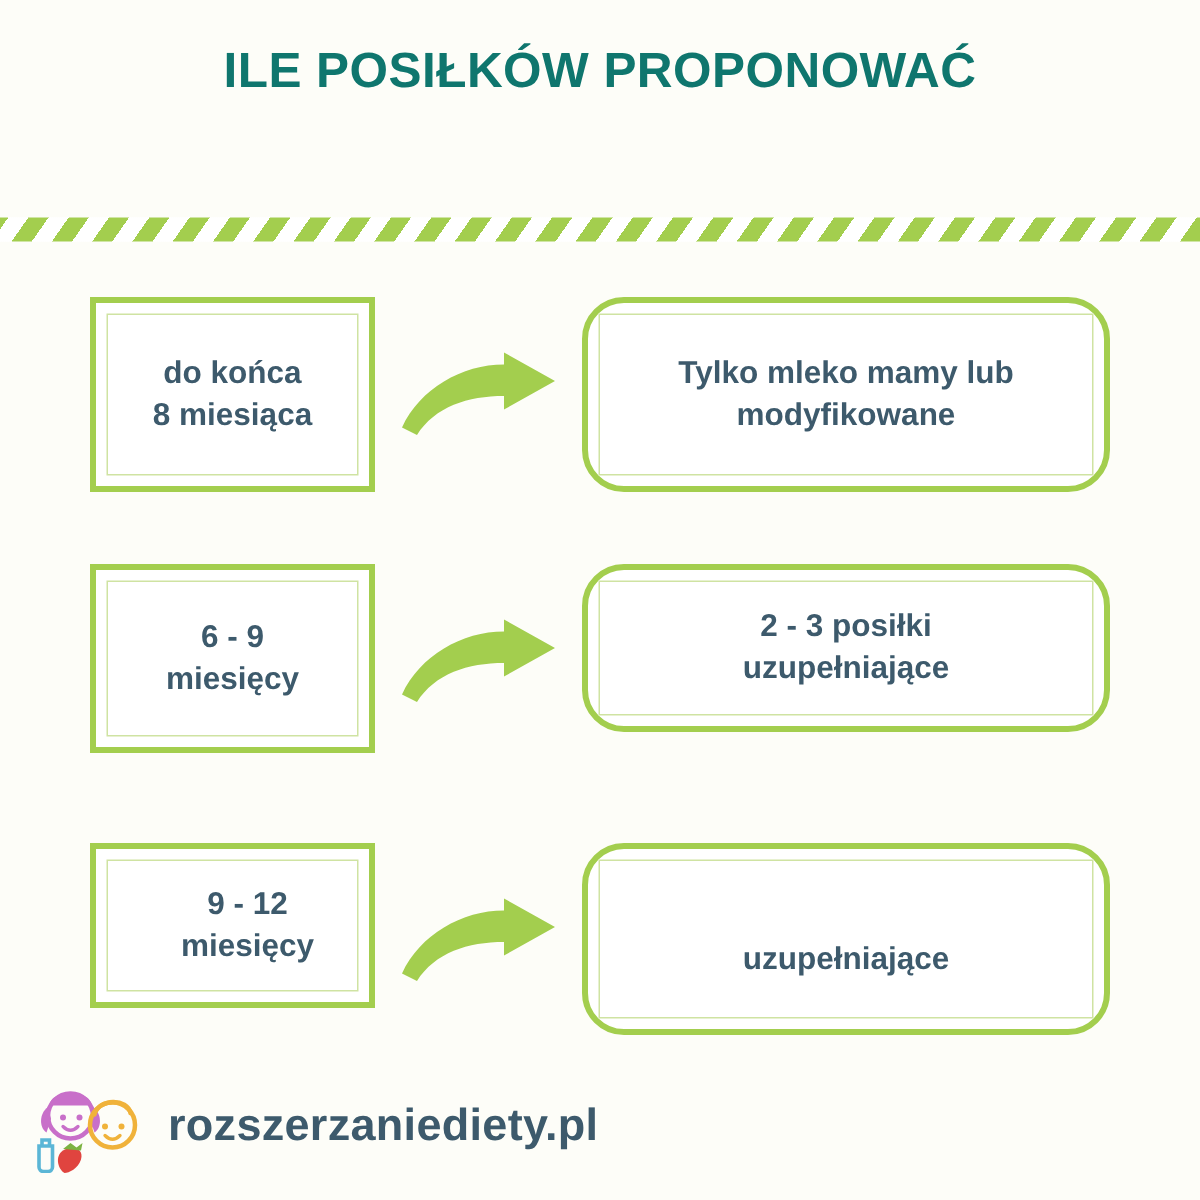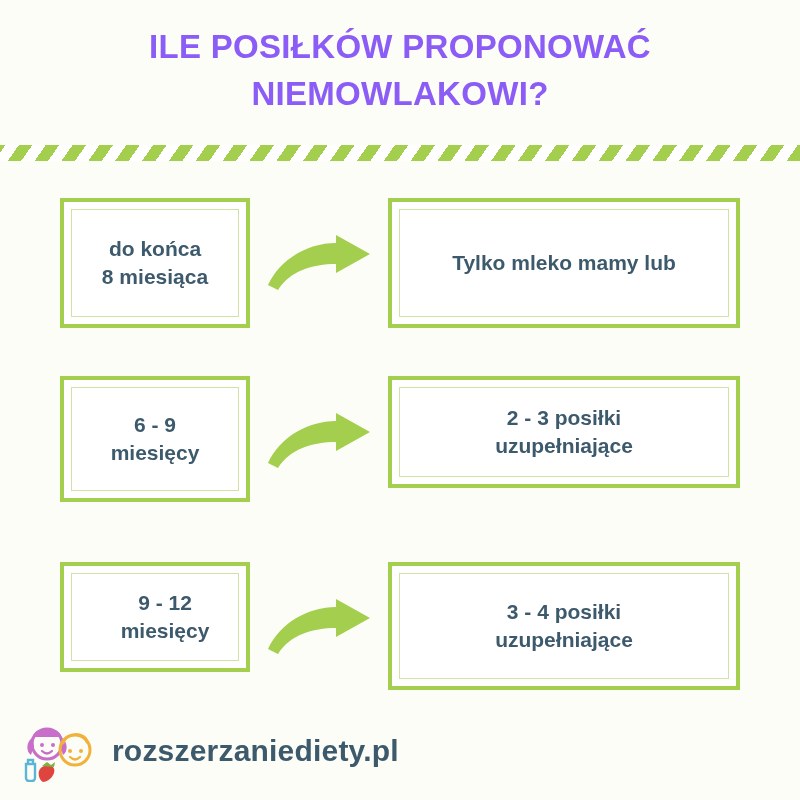--- a/index.html
+++ b/index.html
@@ -21,21 +21,21 @@
     box-sizing: border-box;
   }
 
   
   .title {
     position: absolute;
     top: 24px;
     left: 50px;
     width: 700px;
     text-align: center;
-    color: #8b5cf6;
+    color: #0f766e;
     font-size: 33px;
     font-weight: bold;
     line-height: 1.42;
     letter-spacing: 0.3px;
   }
   .title .line {
     display: block;
   }
 
   
@@ -107,20 +107,21 @@
     height: 100%;
     display: flex;
     align-items: center;
     justify-content: center;
   }
   .arrow-wrap svg { display: block; }
 
   .box-right {
     width: 352px;
     height: 100%;
+    border-radius: 28px;
   }
   .box-right .txt { font-size: 21px; }
 
   
   #row-0 .box-left { height: 130px; }
   #row-0 .box-right { height: 130px; }
   #row-1 .box-left { height: 126px; }
   #row-1 .box-right { height: 112px; }
   #row-2 .box-left { height: 110px; padding-left: 20px; }
   #row-2 .box-right { height: 128px; }
@@ -146,21 +147,20 @@
     letter-spacing: 0.2px;
   }
 </style>
 </head>
 <body>
 
 <div class="page">
 
   <div class="title">
     <span class="line">ILE POSIŁKÓW PROPONOWAĆ</span>
-    <span class="line">NIEMOWLAKOWI?</span>
   </div>
 
   <div class="divider"></div>
 
   <div class="row" id="row-0">
     <div class="box box-left">
       <div class="inner"></div>
       <div class="txt">
         <span>do końca</span><br>
         <span>8 miesiąca</span>
@@ -168,20 +168,21 @@
     </div>
     <div class="arrow-wrap">
       <svg width="110" height="62" viewBox="0 0 110 62" aria-hidden="true">
         <path d="M4 52 C 16 26, 44 10, 72 10 L 72 2 L 106 21 L 72 40 L 72 31 C 48 31, 26 38, 14 57 Z" fill="#a3ce4e"></path>
       </svg>
     </div>
     <div class="box box-right">
       <div class="inner"></div>
       <div class="txt">
         <span>Tylko mleko mamy lub</span><br>
+        <span>modyfikowane</span>
       </div>
     </div>
   </div>
 
   <div class="row" id="row-1">
     <div class="box box-left">
       <div class="inner"></div>
       <div class="txt">
         <span>6 - 9</span><br>
         <span>miesięcy</span>
@@ -210,21 +211,21 @@
       </div>
     </div>
     <div class="arrow-wrap">
       <svg width="110" height="62" viewBox="0 0 110 62" aria-hidden="true">
         <path d="M4 52 C 16 26, 44 10, 72 10 L 72 2 L 106 21 L 72 40 L 72 31 C 48 31, 26 38, 14 57 Z" fill="#a3ce4e"></path>
       </svg>
     </div>
     <div class="box box-right">
       <div class="inner"></div>
       <div class="txt">
-        <span>3 - 4 posiłki</span><br>
+        <br>
         <span>uzupełniające</span><br>
       </div>
     </div>
   </div>
 
   <div class="footer">
     <div class="logo">
       <svg width="78" height="62" viewBox="0 0 78 62" aria-hidden="true">
 
         <circle cx="27" cy="24" r="15" fill="none" stroke="#c86fc9" stroke-width="3"></circle>

